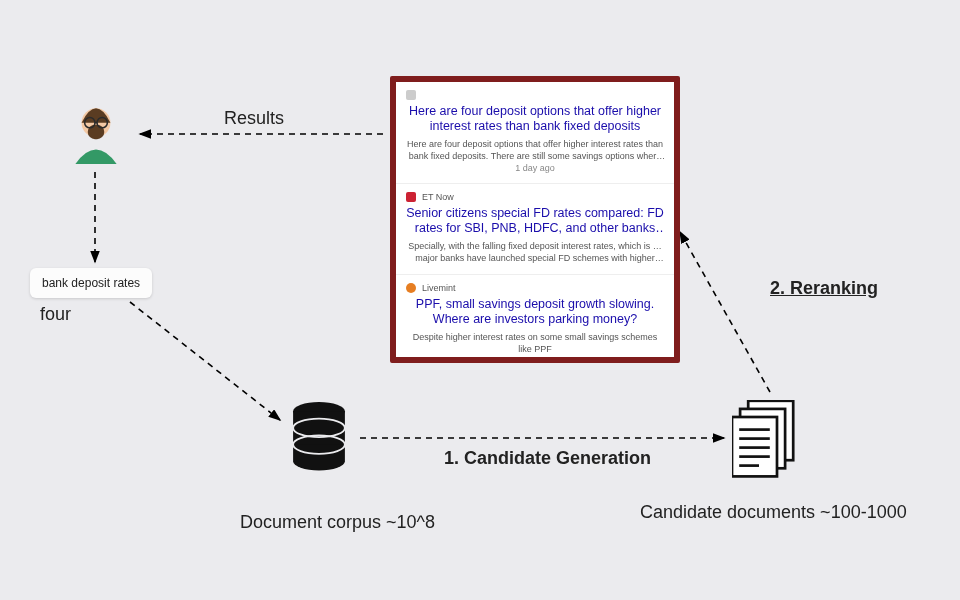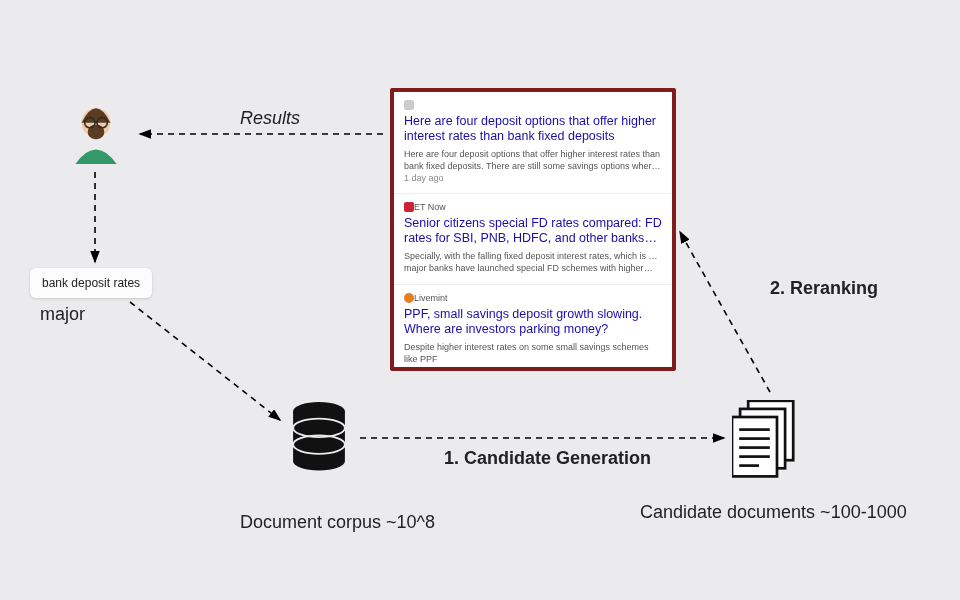--- a/index.html
+++ b/index.html
@@ -27,26 +27,26 @@
   
   .db { position:absolute; left:288px; top:402px; width:62px; height:74px; }
   .db svg { width:100%; height:100%; }
 
   
   .docs { position:absolute; left:732px; top:400px; width:72px; height:88px; }
   .docs svg { width:100%; height:100%; }
 
   
   .results-panel{
-    position:absolute; left:390px; top:88px; width:278px;
-    background:#fff; border:4px solid #7f1d1d; border-radius:2px;
+    position:absolute; left:390px; top:76px; width:278px;
+    background:#fff; border:6px solid #7f1d1d; border-radius:2px;text-align:center;
   }
   .card{ padding:8px 10px 10px 10px; border-bottom:1px solid #eee; }
   .card:last-child{ border-bottom:none; padding-bottom:2px;}
-  .src-row{ display:flex; align-items:center; margin-bottom:4px;}
+  .src-row{ display:flex; align-items:center; gap:6px; margin-bottom:4px;}
   .src-row .site{ font-size:9px; color:#555; }
   .src-row .fav { width:10px; height:10px; border-radius:2px; display:inline-block; }
   .fav.red    { background:#c23; }
   .fav.orange { background:#e67e22; border-radius:50%; }
   .card .title{ font-size:12.5px; line-height:15px; color:#1a0dab; font-weight:500;
                display:-webkit-box; -webkit-line-clamp:2; -webkit-box-orient:vertical;
                overflow:hidden; max-height:30px; }
   .card .snip { font-size:9px; line-height:12px; color:#555; margin-top:4px;
                display:-webkit-box; -webkit-line-clamp:2; -webkit-box-orient:vertical;
                overflow:hidden; }
@@ -85,23 +85,23 @@
     <circle cx="26" cy="22" r="5" fill="none" stroke="#2b2b2b" stroke-width="1.5"></circle>
     <circle cx="38" cy="22" r="5" fill="none" stroke="#2b2b2b" stroke-width="1.5"></circle>
     <line x1="31" y1="22" x2="33" y2="22" stroke="#2b2b2b" stroke-width="1.5"></line>
     <path d="M12 62 q20 -28 40 0 Z" fill="#396"></path>
   </svg>
 </div>
 
 <div class="query-pill">
   <span>bank deposit rates</span>
 </div>
-<div class="label" style="left:40px; top:304px;">major</div>
+<div class="label" style="left:40px; top:304px;">four</div>
 
-<div class="label" style="left:240px; top:108px;font-style:italic;">Results</div>
+<div class="label" style="left:224px; top:108px;">Results</div>
 
 <div class="results-panel">
   <div class="card">
     <div class="src-row">
         <span class="fav" style="background:#ccc"></span>
         <span class="site"></span>
       </div>
     <div class="title">Here are four deposit options that offer higher interest rates than bank fixed deposits</div>
     <div class="snip">Here are four deposit options that offer higher interest rates than bank fixed deposits. There are still some savings options where you can earn …</div>
     <div class="age">1 day ago</div>
@@ -153,13 +153,13 @@
       <line x1="8" y1="14" x2="42" y2="14" stroke="#111" stroke-width="3"></line>
       <line x1="8" y1="24" x2="42" y2="24" stroke="#111" stroke-width="3"></line>
       <line x1="8" y1="34" x2="42" y2="34" stroke="#111" stroke-width="3"></line>
       <line x1="8" y1="44" x2="42" y2="44" stroke="#111" stroke-width="3"></line>
       <line x1="8" y1="54" x2="30" y2="54" stroke="#111" stroke-width="3"></line>
     </g>
   </svg>
 </div>
 <div class="label" style="left:640px; top:502px;">Candidate documents ~100-1000</div>
 
-<div class="label" style="left:770px; top:278px; font-weight:600;">2. Reranking</div>
+<div class="label" style="left:770px; top:278px; font-weight:600;text-decoration:underline;">2. Reranking</div>
 
 </body></html>

